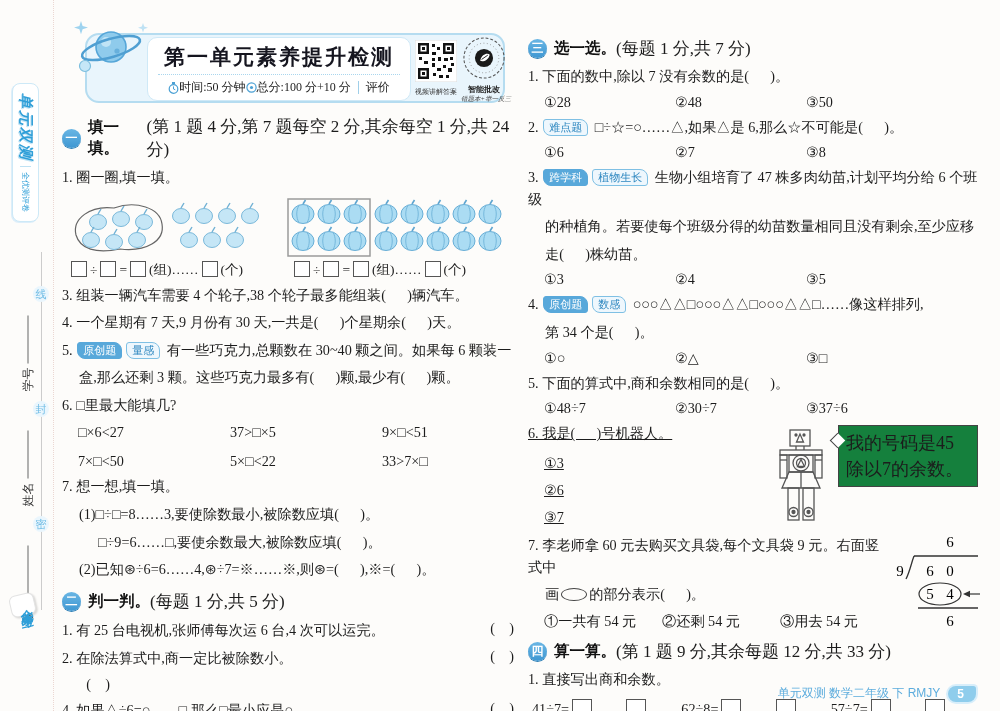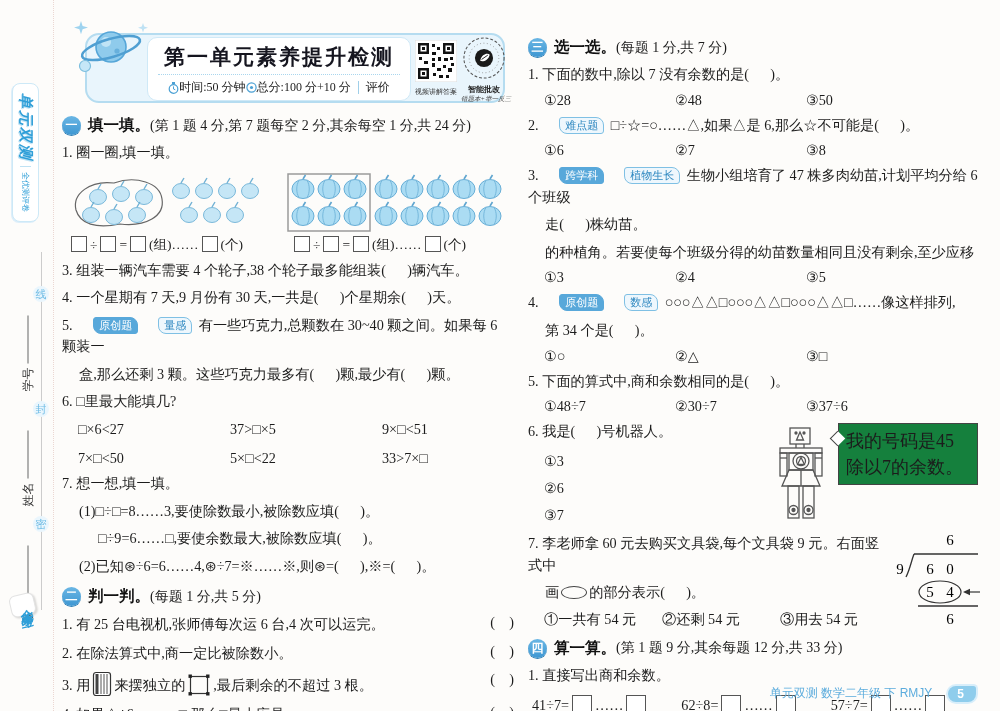--- a/index.html
+++ b/index.html
@@ -33,25 +33,25 @@
   .stamp-title { font:bold 8px "Liberation Sans",sans-serif; color:#222; }
   .stamp-sub { font:italic 6.5px "Liberation Serif",serif; color:#444; white-space:nowrap; }
 
   
   .col-left  { position:absolute; left:62px;  top:106px; width:452px; font-size:14.2px; }
   .col-right { position:absolute; left:528px; top:28px;  width:452px; font-size:14.2px; }
 
   .sec-head { display:flex; align-items:center; margin:9px 0 4px; white-space:pre-wrap; }
   .sec-num { flex:0 0 auto; width:19px; height:19px; border-radius:50%; background:linear-gradient(#6ab6e4,#3e97d2); color:#fff; font:bold 12px/19px "Liberation Sans",sans-serif; text-align:center; margin-right:7px; box-shadow:0 1px 0 #2f7fb5; }
   .sec-name { font-weight:bold; font-size:15.5px; color:#111; }
-  .sec-score { font-size:14px; }
+  .sec-score { font-size:17px; }
 
   .q { margin:6px 0; line-height:1.52; white-space:pre-wrap; }
   .cont { padding-left:17px; }
-  .tag { display:inline-block; font:11px/15px "Liberation Sans",sans-serif; border-radius:3px 8px 3px 8px; padding:0 5px; margin:0 3px 0 17px; vertical-align:1px;text-align:right; }
+  .tag { display:inline-block; font:11px/15px "Liberation Sans",sans-serif; border-radius:3px 8px 3px 8px; padding:0 5px; margin:0 3px 0 1px; vertical-align:1px;text-align:right; }
   .tag-solid { background:#58a8da; color:#fff; border:1px solid #58a8da; }
   .tag-outline { background:#eef7fd; color:#2f88c0; border:1px solid #7fc0e4; }
 
   .bx { display:inline-block; width:16px; height:16px; border:1.2px solid #555; background:#fff; vertical-align:-3px; margin:0 3px; }
   .bx-lg { width:20px; height:20px; vertical-align:-5px; }
   .oval { display:inline-block; width:26px; height:13px; border:1.2px solid #444; border-radius:50%; vertical-align:-2px; margin:0 2px; }
 
   .fig-row { display:flex; gap:16px; margin:4px 0 2px 6px; }
   .eq-row { display:flex; margin:2px 0 4px 6px; font-size:13.5px; }
   .eq { width:224px; white-space:pre; }
@@ -62,31 +62,31 @@
   .judge .jt { flex:1; line-height:1.5; white-space:pre-wrap; }
   .judge .ja { flex:0 0 48px; text-align:right; white-space:pre; }
   .inline-ic { vertical-align:-7px; margin:0 2px; }
 
   .opts { display:flex; margin:6px 0 6px 16px; }
   .opt { flex:0 0 131px; white-space:pre-wrap; }
   .opts .opt:last-child { flex:1 1 auto; }
   .opt-sm { flex:0 0 118px; }
   .opt-v { margin:10px 0 0 16px; }
 
-  .q6block { position:relative; min-height:106px; }
+  .q6block { position:relative; min-height:106px;text-decoration:underline; }
   .robot { position:absolute; right:150px; top:4px; }
   .bubble { position:absolute; right:2px; top:2px; width:140px; border:1.5px solid #444; background:#15803d; padding:4px 7px; font-size:18px; line-height:1.45; }
   .bubble::before { content:""; position:absolute; left:-7px; top:9px; width:10px; height:10px; background:#fff; border-left:1.5px solid #444; border-bottom:1.5px solid #444; transform:rotate(45deg); }
 
   .q7wrap { position:relative; padding-right:100px; }
   .ldiv { position:absolute; right:-6px; top:-4px; }
 
   .calc-grid { display:grid; grid-template-columns:1fr 1fr 1fr; row-gap:15px; margin:8px 0 0 4px; white-space:pre; }
 
-  .footer { position:absolute; right:24px; bottom:9px; font:12px "Liberation Sans",sans-serif; color:#5cacdd; display:flex; align-items:center;gap:8px; }
+  .footer { position:absolute; right:24px; bottom:9px; font:12px "Liberation Sans",sans-serif; color:#5cacdd; display:flex; align-items:center; }
   .pg-badge { display:inline-block; background:#8fcdec; color:#fff; border-radius:9px 3px 9px 9px; padding:1px 12px 1px 9px; margin-left:8px; font-weight:bold; box-shadow:0 0 0 2px #d8eefa; }
 </style>
 </head>
 <body>
 
 <div class="page">
 
   <div class="side-dotted"></div>
   <div class="logo-top-wrap">
     <div class="logo-rot">
@@ -287,33 +287,20 @@
 
     <div class="judge">
         <span class="jt">1. 有 25 台电视机,张师傅每次运 6 台,4 次可以运完。</span>
         <span class="ja">(    )</span>
       </div>
     <div class="judge">
         <span class="jt">2. 在除法算式中,商一定比被除数小。</span>
         <span class="ja">(    )</span>
       </div>
     <div class="judge">
-      <span class="jt"><span>3. 用</span><svg class="inline-ic" width="20" height="26" viewBox="0 0 20 26">
-            <rect x="1.5" y="1.5" width="17" height="23" rx="2.5" fill="#fff" stroke="#333" stroke-width="1.2"></rect>
-            <rect x="3.5" y="3" width="3" height="20" fill="#444"></rect>
-            <line x1="9" y1="3" x2="9" y2="23" stroke="#555" stroke-width="1"></line>
-            <line x1="12" y1="3" x2="12" y2="23" stroke="#555" stroke-width="1"></line>
-            <line x1="15" y1="3" x2="15" y2="23" stroke="#555" stroke-width="1"></line>
-          </svg><span>来摆独立的</span><svg class="inline-ic" width="24" height="24" viewBox="0 0 24 24">
-            <rect x="3.5" y="3.5" width="17" height="17" fill="none" stroke="#333" stroke-width="1.2"></rect>
-            <rect x="1.5" y="1.5" width="3.4" height="3.4" fill="#222"></rect>
-            <rect x="19.1" y="1.5" width="3.4" height="3.4" fill="#222"></rect>
-            <rect x="1.5" y="19.1" width="3.4" height="3.4" fill="#222"></rect>
-            <rect x="19.1" y="19.1" width="3.4" height="3.4" fill="#222"></rect>
-          </svg><span>,最后剩余的不超过 3 根。</span></span>
       <span class="ja">(    )</span>
     </div>
     <div class="judge">
         <span class="jt">4. 如果△÷6=○……□,那么□最小应是○。</span>
         <span class="ja">(    )</span>
       </div>
 
   </div>
 
   <div class="col-right">
@@ -332,22 +319,22 @@
     </div>
 
     <div class="q"><span>2.</span> <span class="tag tag-outline">难点题</span> <span>□÷☆=○……△,如果△是 6,那么☆不可能是(      )。</span></div>
     <div class="opts">
       <span class="opt">①6</span>
       <span class="opt">②7</span>
       <span class="opt">③8</span>
     </div>
 
     <div class="q"><span>3.</span> <span class="tag tag-solid">跨学科</span><span class="tag tag-outline">植物生长</span> <span>生物小组培育了 47 株多肉幼苗,计划平均分给 6 个班级</span></div>
+    <div class="q cont">的种植角。若要使每个班级分得的幼苗数量相同且没有剩余,至少应移</div>
     <div class="q cont">走(      )株幼苗。</div>
-    <div class="q cont">的种植角。若要使每个班级分得的幼苗数量相同且没有剩余,至少应移</div>
     <div class="opts">
       <span class="opt">①3</span>
       <span class="opt">②4</span>
       <span class="opt">③5</span>
     </div>
 
     <div class="q"><span>4.</span> <span class="tag tag-solid">原创题</span><span class="tag tag-outline">数感</span> <span>○○○△△□○○○△△□○○○△△□……像这样排列,</span></div>
     <div class="q cont">第 34 个是(      )。</div>
     <div class="opts">
       <span class="opt">①○</span>

